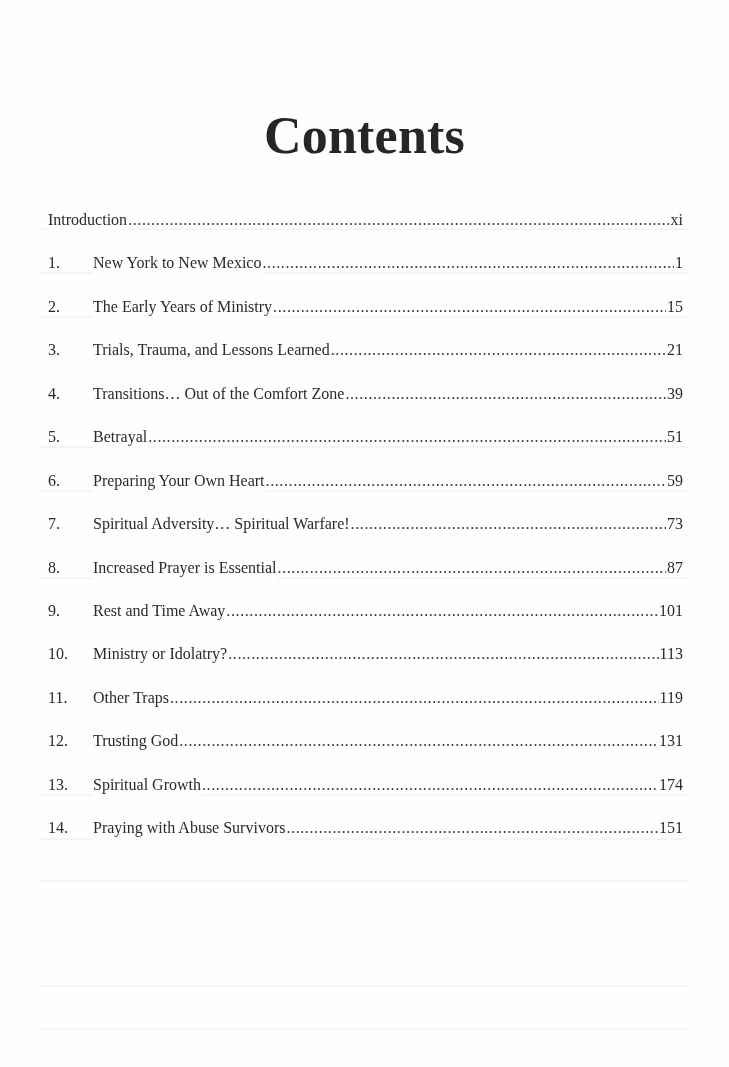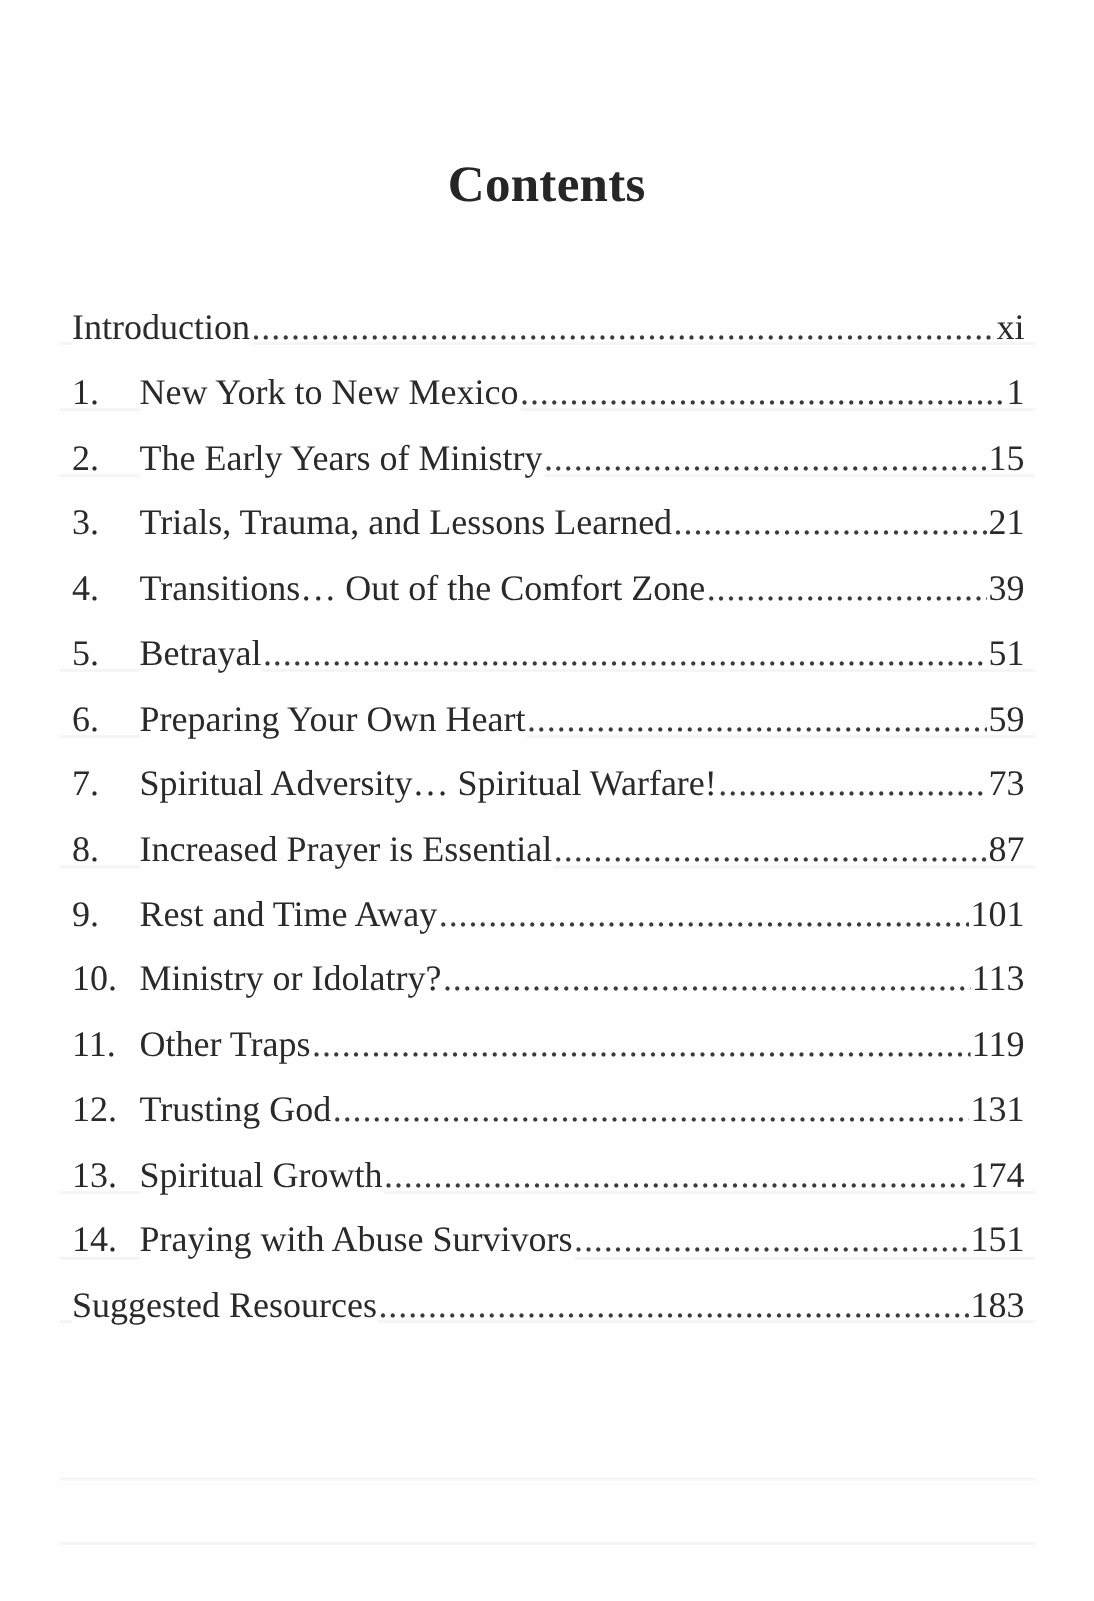--- a/index.html
+++ b/index.html
@@ -29,37 +29,37 @@
       background: rgba(0,0,0,0.035);
     }
     .title {
       position: absolute;
       top: 78px;
       left: 0;
       width: 729px;
       text-align: center;
       font-family: "Liberation Serif", "DejaVu Serif", serif;
       font-weight: bold;
-      font-size: 34px;
+      font-size: 52px;
       line-height: 46px;
       color: #262626;
       letter-spacing: 0.2px;
     }
     .toc {
       position: absolute;
       left: 48px;
       top: 198px;
       width: 635px;
     }
     .row {
       position: relative;
       height: 43.45px;
       display: flex;
       align-items: center;
-      font-size: 24px;
+      font-size: 16px;
       line-height: 43.45px;
       white-space: nowrap;
       overflow: hidden;
     }
     .num {
       flex: 0 0 45px;
       width: 45px;
     }
     .label {
       flex: 0 0 auto;
@@ -203,20 +203,15 @@
 
     <div class="row">
       <span class="num">14.</span>
       <span class="label">Praying with Abuse Survivors</span>
       <span class="leader"></span>
       <span class="page-num">151</span>
     </div>
 
 
 
-    <div class="row">
-      <span class="label">Suggested Resources</span>
-      <span class="leader"></span>
-      <span class="page-num">183</span>
-    </div>
 
   </div>
 </div>
 
 </body></html>

